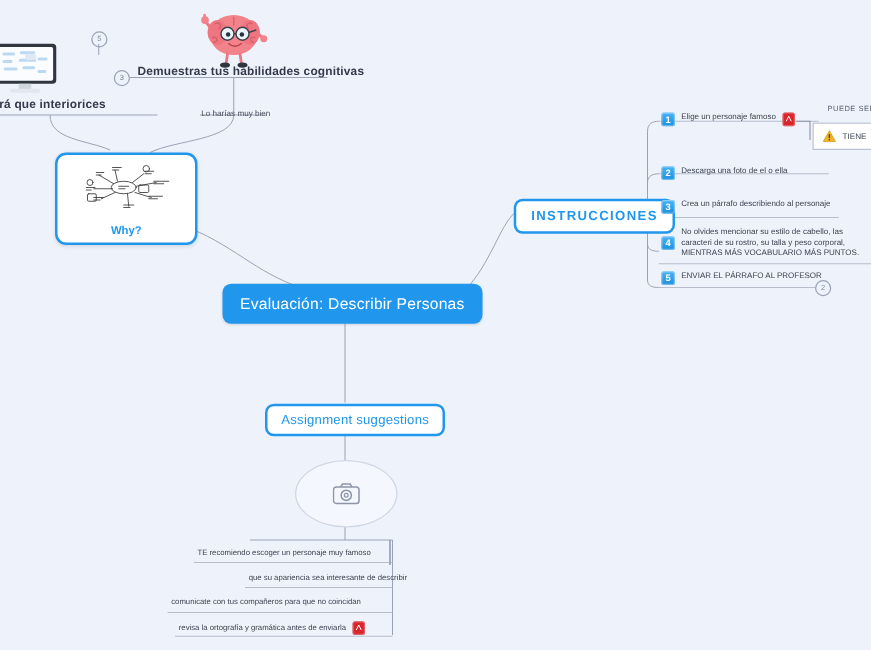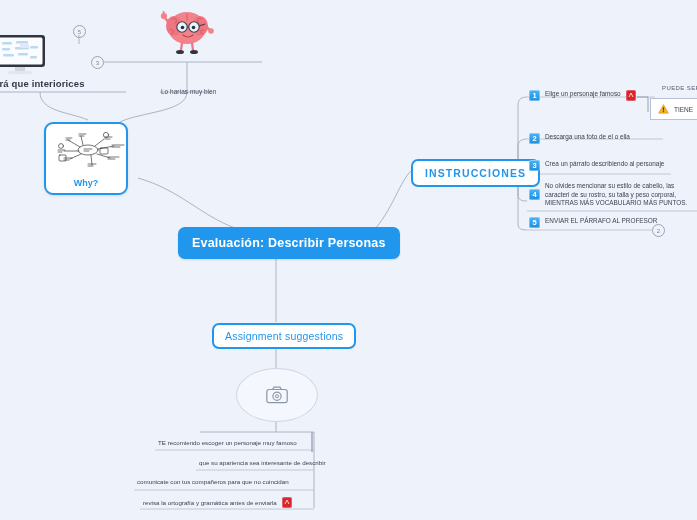--- a/index.html
+++ b/index.html
@@ -10,21 +10,21 @@
     -webkit-font-smoothing:antialiased;
   }
   #canvas{position:absolute;inset:0;}
   svg.wires{position:absolute;left:0;top:0;width:697px;height:520px;pointer-events:none;}
 
   
   .node{position:absolute;box-sizing:border-box;}
 
   .pill-main{
     background:#2196ed;color:#fff;border-radius:7px;
-    font-weight:bold;font-size:12.5px;letter-spacing:.2px;
+    font-weight:normal;font-size:12.5px;letter-spacing:.2px;
     padding:9px 14px;white-space:nowrap;
     box-shadow:0 1px 2px rgba(0,0,0,.12);
   }
   .pill-outline{
     background:#fff;border:2px solid #2196ed;border-radius:7px;
     color:#2196ed;font-weight:normal;font-size:10.5px;letter-spacing:.2px;
     padding:5px 11px;white-space:nowrap;
   }
   .pill-instr{
     background:#fff;border:2px solid #2196ed;border-radius:7px;
@@ -220,24 +220,25 @@
       </g>
       <g fill="#2f3640">
         <ellipse cx="22" cy="44" rx="4" ry="2.1"></ellipse>
         <ellipse cx="36" cy="44" rx="4" ry="2.1"></ellipse>
       </g>
     </svg>
   </div>
 
   <div class="collapse" style="left:91px;top:56px;">3</div>
 
+  <div class="node txt big" style="left:110px;top:52px;">Demuestras tus habilidades cognitivas</div>
 
   <div class="node txt small" style="left:161px;top:88px;">Lo harías muy bien</div>
 
-  <div class="node imgcard" style="left:44px;top:122px;width:84px;">
+  <div class="node imgcard" style="left:44px;top:122px;width:114px;">
     <svg width="80" height="44" viewBox="0 0 80 44" xmlns="http://www.w3.org/2000/svg">
       <g stroke="#3b3b3b" stroke-width="0.7" fill="none" stroke-linecap="round">
         <ellipse cx="38" cy="22" rx="10" ry="5"></ellipse>
         <path d="M30 19 L18 12"></path>
           <path d="M33 17 L31 8"></path>
         <path d="M45 18 L54 11"></path>
           <path d="M48 21 L64 18"></path>
         <path d="M47 26 L60 30"></path>
           <path d="M41 27 L42 37"></path>
         <path d="M31 26 L20 31"></path>

